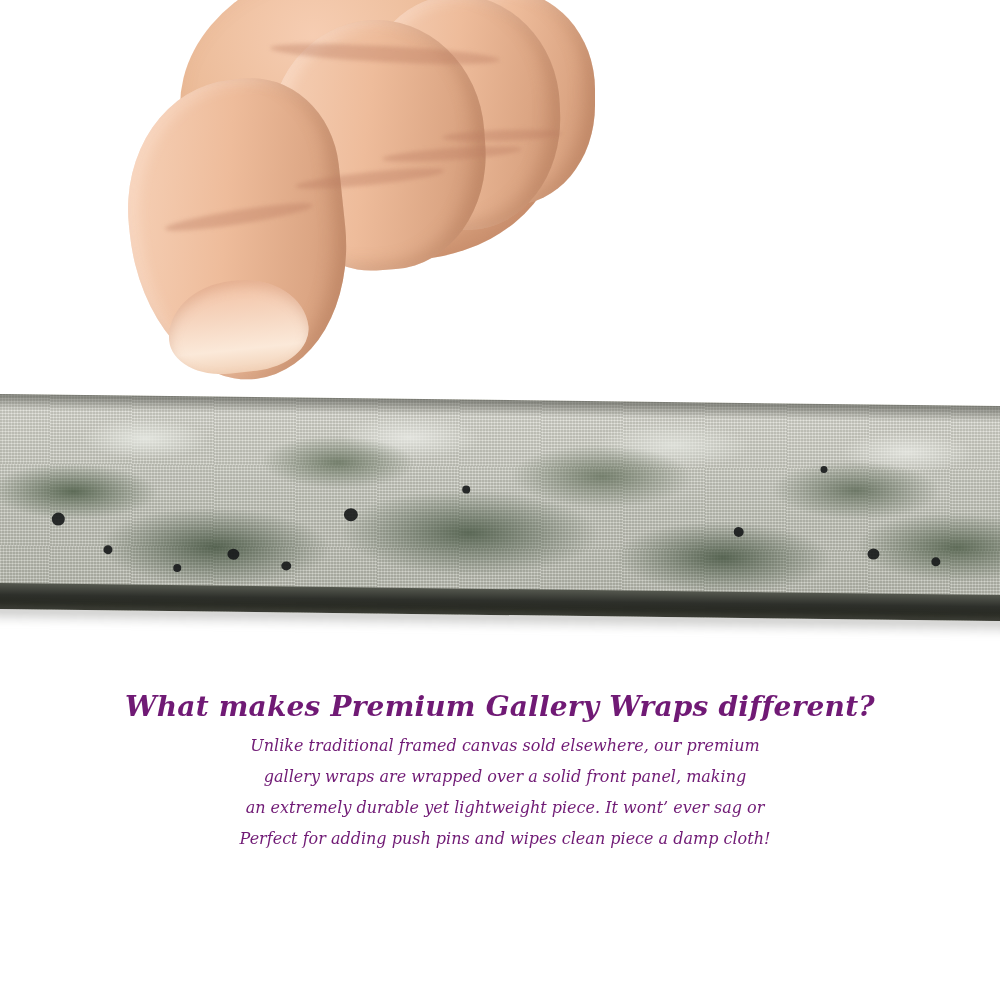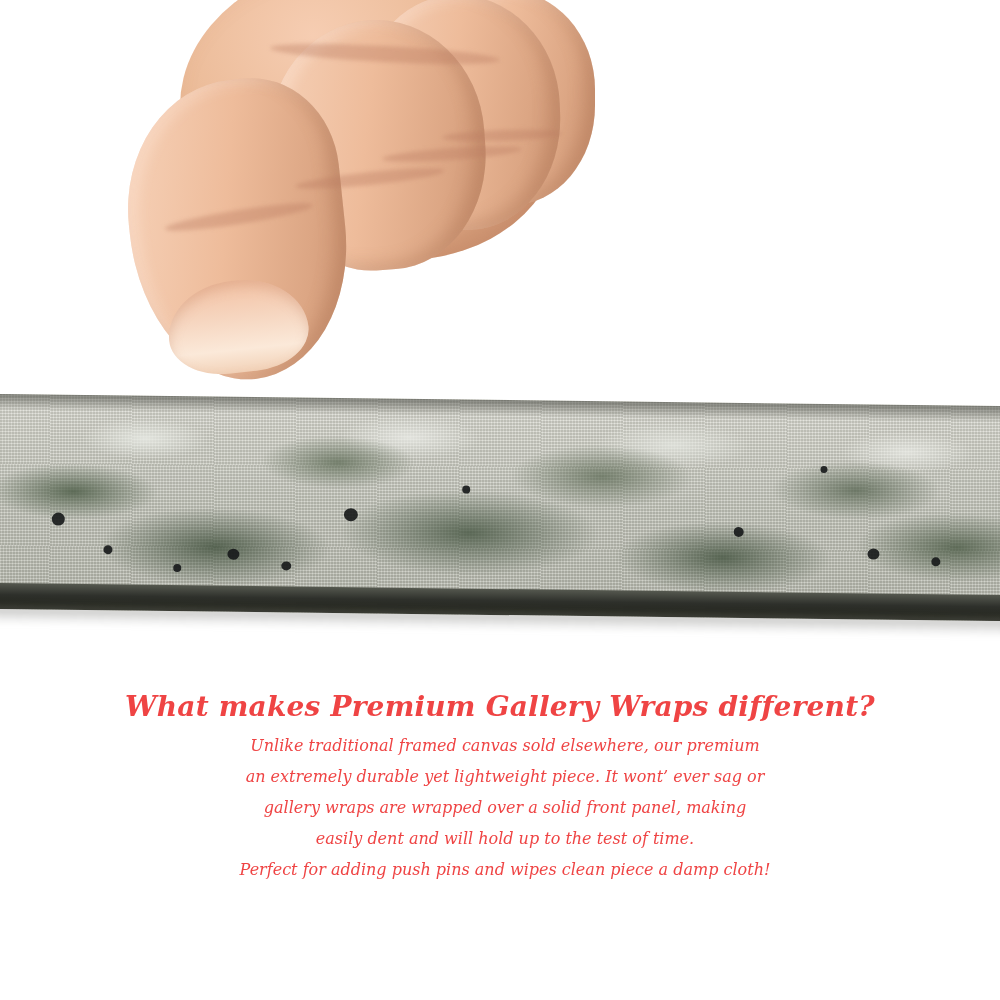--- a/index.html
+++ b/index.html
@@ -153,21 +153,21 @@
   }
 
   
   .caption {
     position: absolute;
     left: 0;
     top: 690px;
     width: 1000px;
     text-align: center;
     font-family: "DejaVu Serif", serif;
-    color: #ef4444;
+    color: #701a75;
   }
   .caption-head {
     font-style: italic;
     font-weight: bold;
     font-size: 28px;
     letter-spacing: 0.2px;
     margin-bottom: 12px;
   }
   .caption-body p {
     margin: 0 0 10px 10px;
@@ -215,20 +215,19 @@
       <div class="strip-edge-dark"></div>
     </div>
     <div class="strip-below-shadow"></div>
 
   </div>
 
   <div class="caption">
     <div class="caption-head">What makes Premium Gallery Wraps different?</div>
     <div class="caption-body">
       <p>Unlike traditional framed canvas sold elsewhere, our premium</p>
+      <p>gallery wraps are wrapped over a solid front panel, making</p>
       <p>an extremely durable yet lightweight piece. It wont’ ever sag or</p>
-      <p>gallery wraps are wrapped over a solid front panel, making</p>
-      <p>easily dent and will hold up to the test of time.</p>
       <p>Perfect for adding push pins and wipes clean piece a damp cloth!</p>
     </div>
   </div>
 
 </div>
 
 </body></html>

